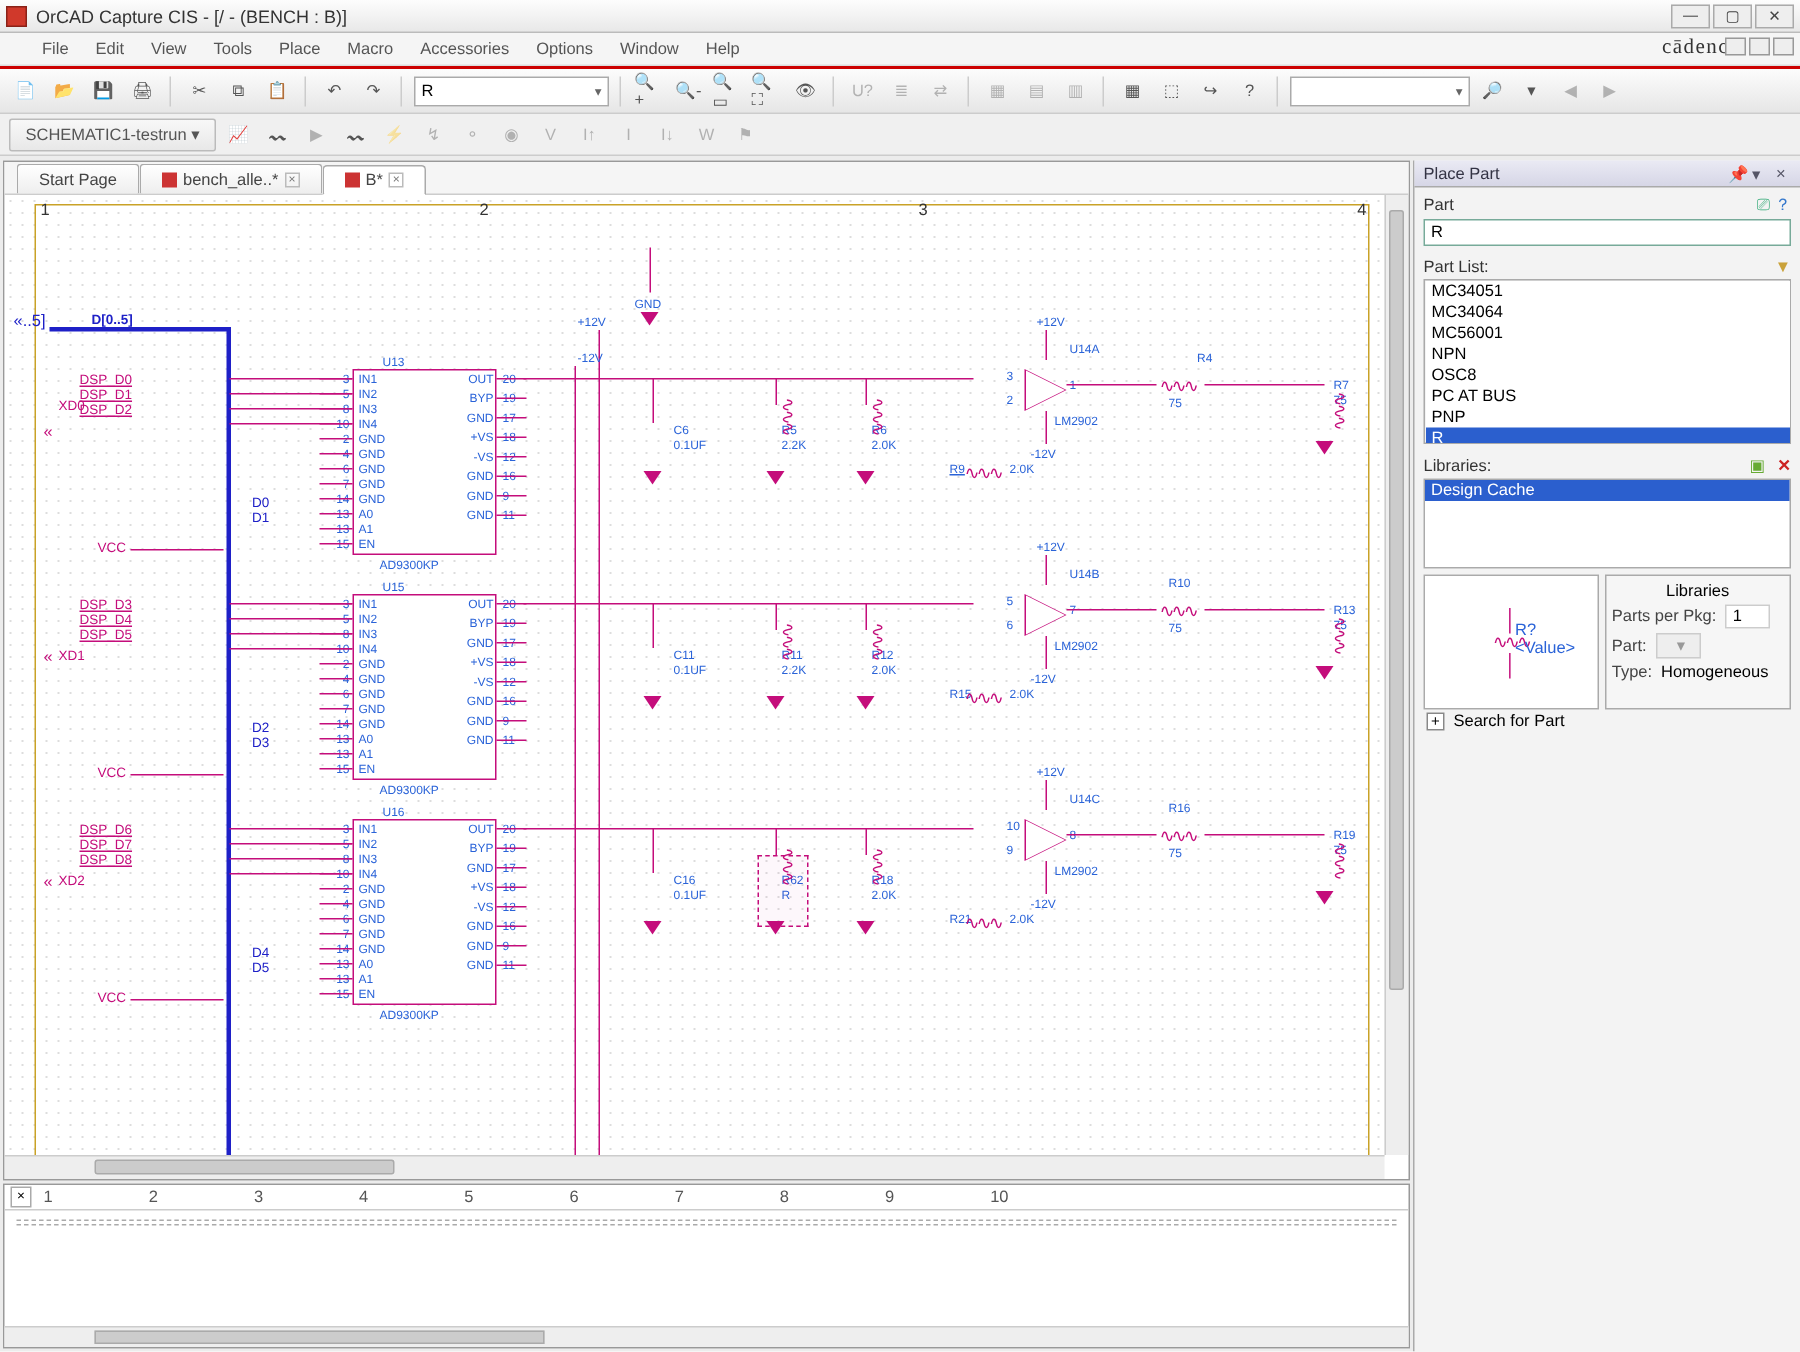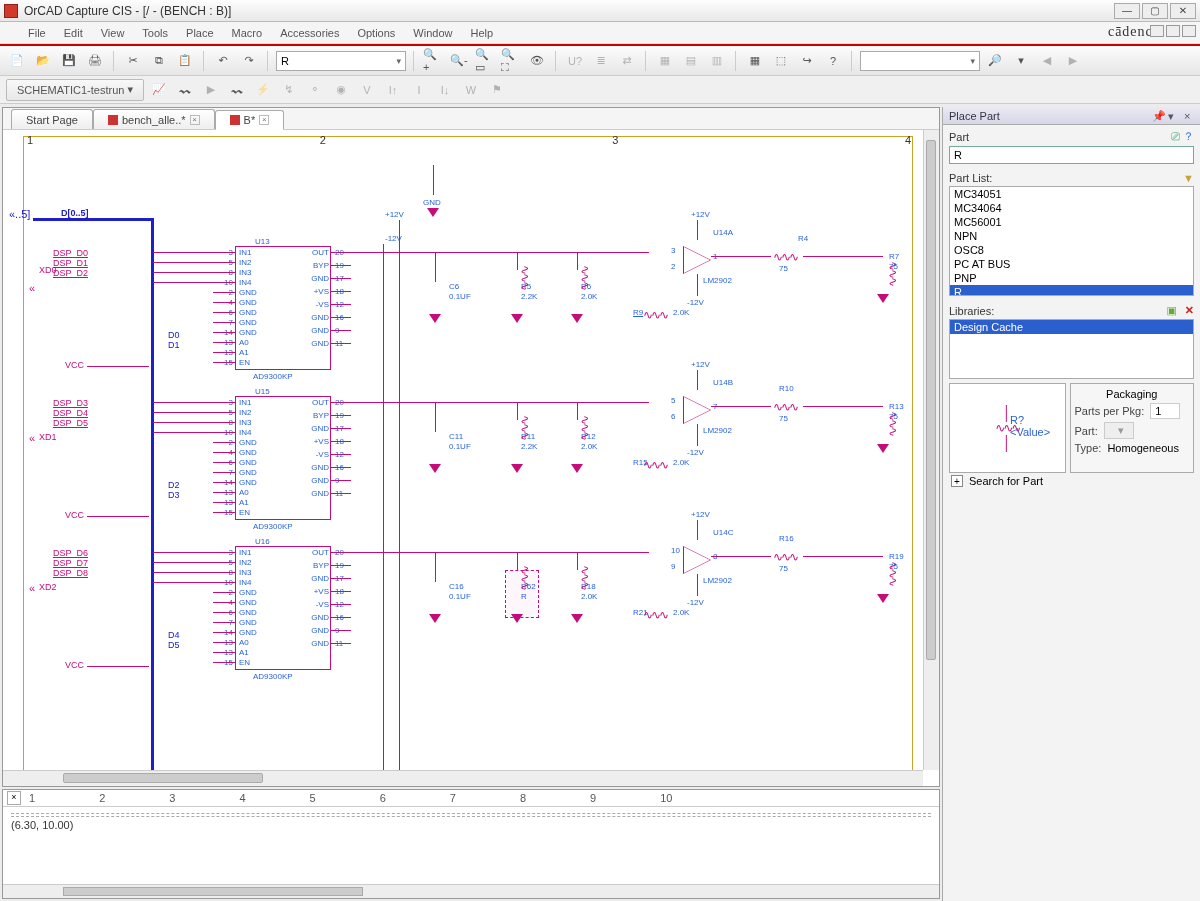--- a/index.html
+++ b/index.html
@@ -603,21 +603,20 @@
             <span>6</span>
           <span>7</span>
             <span>8</span>
           <span>9</span>
             <span>10</span>
         </div>
       </div>
       <div class="log-body">
         <hr>
         <hr>
-        <div>(6.30, 10.00)</div>
       </div>
       <div class="log-hscroll">
           <div class="thumb"></div>
         </div>
     </div>
   </div>
 
   <div class="right-panel">
     <div class="rp-title">
       <span>Place Part</span>
@@ -668,21 +667,21 @@
           <div style="color:#c40d7b;font-size:14px;">│</div>
           <div style="color:#c40d7b;font-size:12px;letter-spacing:-2px;">∿∿∿</div>
           <div style="color:#c40d7b;font-size:14px;">│</div>
         </div>
         <div style="position:absolute;left:60px;top:30px;color:#2a63d8;">
           <div>R?</div>
           <div>&lt;Value&gt;</div>
         </div>
       </div>
       <div class="rp-pack" style="flex:1;margin:0;">
-        <div style="text-align:center;font-weight:normal;">Packaging</div>
+        <div style="text-align:center;font-weight:normal;">Libraries</div>
         <div class="rp-row">
             <label>Parts per Pkg:</label>
             <span class="val">1</span>
           </div>
         <div class="rp-row">
             <label>Part:</label>
             <span class="val dis">&nbsp;&nbsp;&nbsp;▾</span>
           </div>
         <div class="rp-row">
             <label>Type:</label>

